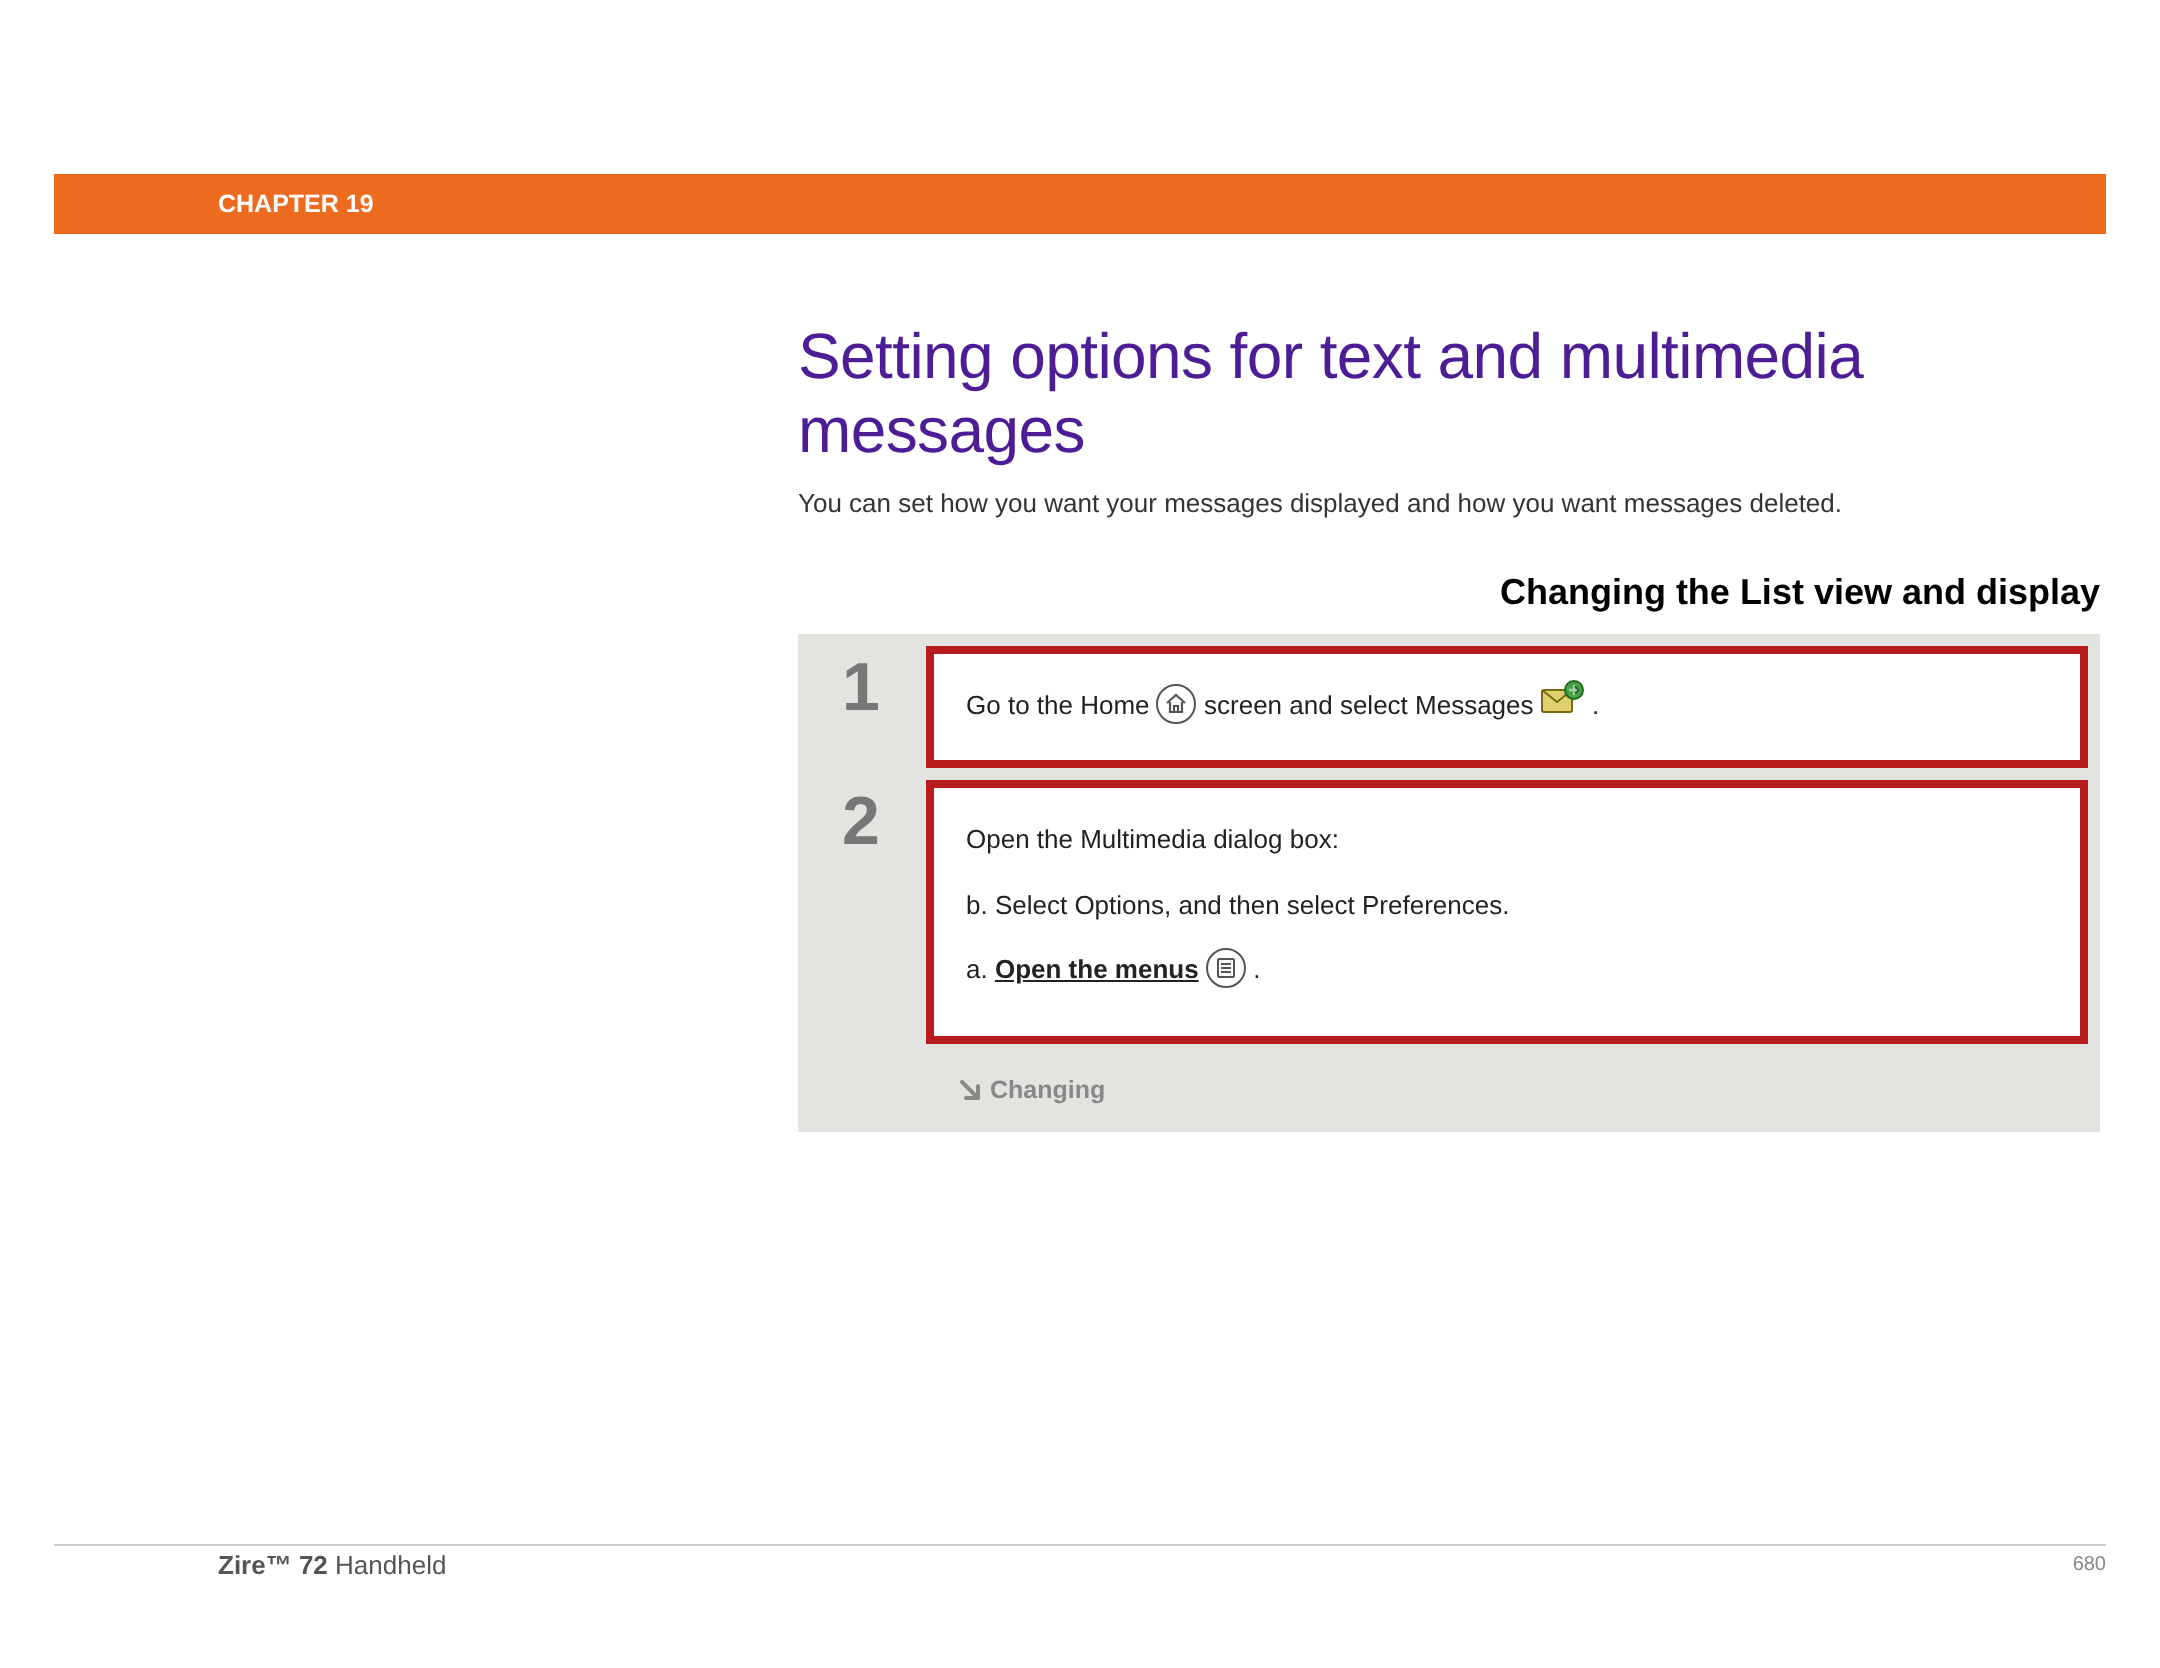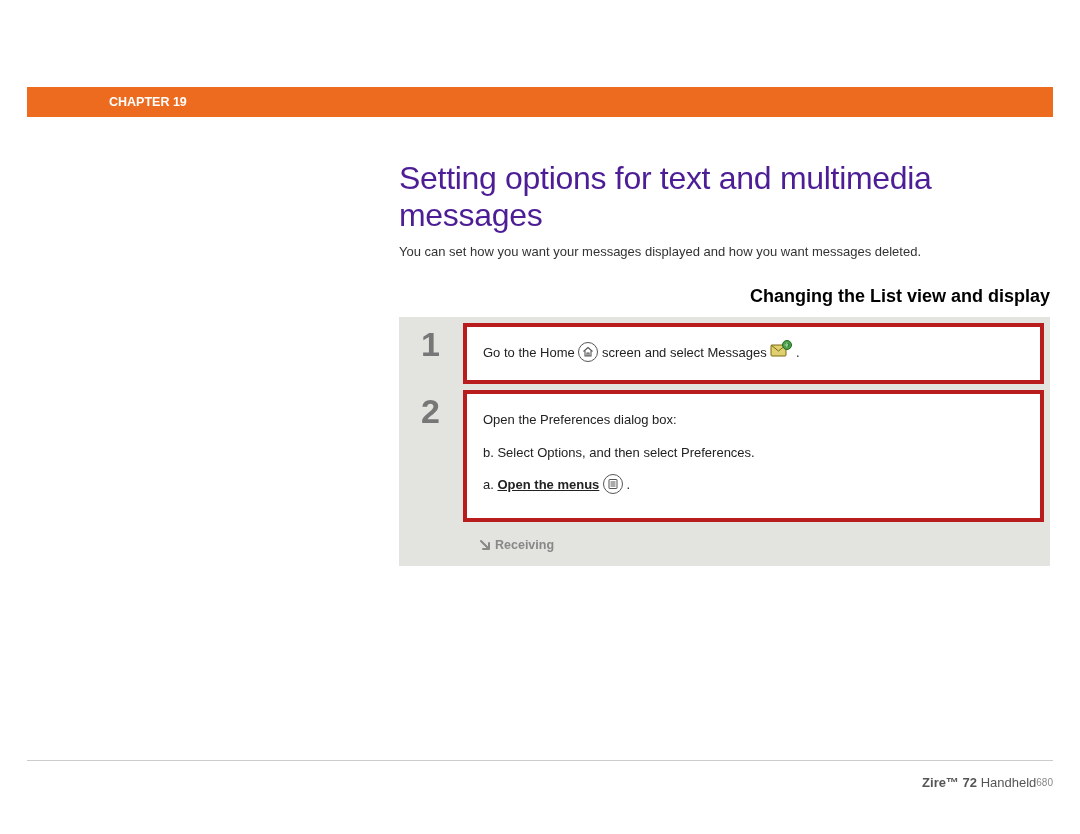--- a/index.html
+++ b/index.html
@@ -108,23 +108,23 @@
     display: inline-block;
     width: 12px;
     height: 12px;
   }
   .footer {
     position: absolute;
     bottom: 44px;
     left: 27px;
     right: 27px;
     border-top: 1px solid #ccc;
-    padding-top: 14px;
-    display: flex;
-    justify-content: flex-end;
+    padding-top: 2px;
+    display: flex;
+    justify-content: space-between;
     align-items: center;
     font-size: 13px;
     color: #555;
   }
   .footer-left {
     padding-left: 82px;
   }
   .footer-left b { font-weight: bold; }
   .footer-right {
     font-size: 10px;
@@ -186,21 +186,21 @@
             <path d="M19.5 5 L17.5 3.3 M19.5 5 L17.5 6.7" stroke="#1f6a1f" stroke-width="1"></path>
           </svg>
         </span>
         <span> .</span>
       </div>
     </div>
 
     <div class="step-row">
       <div class="step-number">2</div>
       <div class="step-body">
-        <div>Open the Preferences dialog box:</div>
+        <div>Open the Multimedia dialog box:</div>
         <div class="sub-list">
           <div class="sub-item">b.  Select Options, and then select Preferences.</div>
           <div class="sub-item">
             <span>a.  </span><a href="#" class="link-text">Open the menus</a>
             <span class="icon-circle">
               <svg viewBox="0 0 24 24" fill="none" stroke="#555" stroke-width="2">
                 <rect x="4" y="3" width="16" height="18" rx="1"></rect>
                 <line x1="7" y1="8" x2="17" y2="8"></line>
                 <line x1="7" y1="12" x2="17" y2="12"></line>
                 <line x1="7" y1="16" x2="17" y2="16"></line>
@@ -211,21 +211,21 @@
         </div>
       </div>
     </div>
 
     <div class="continued-row">
       <span class="continued-arrow">
         <svg width="12" height="12" viewBox="0 0 12 12">
           <path d="M2 2 L10 10 M10 10 L10 4 M10 10 L4 10" stroke="#888" stroke-width="2" fill="none" stroke-linecap="round"></path>
         </svg>
       </span>
-      <span>Receiving</span>
+      <span>Changing</span>
     </div>
 
   </div>
 </div>
 
 <div class="footer">
   <div class="footer-left">
     <b>Zire™ 72</b><span> Handheld</span>
   </div>
   <div class="footer-right">680</div>

